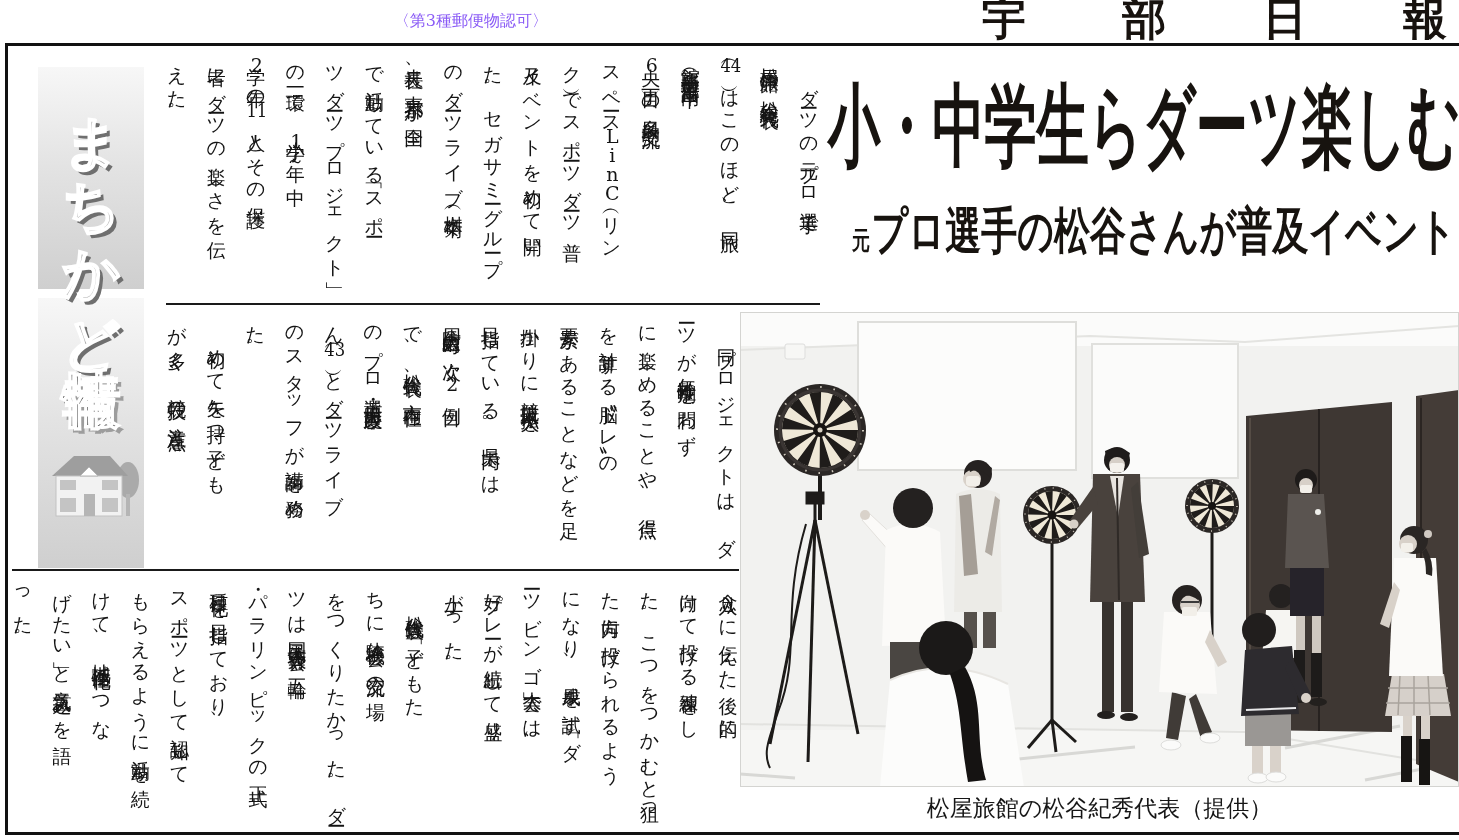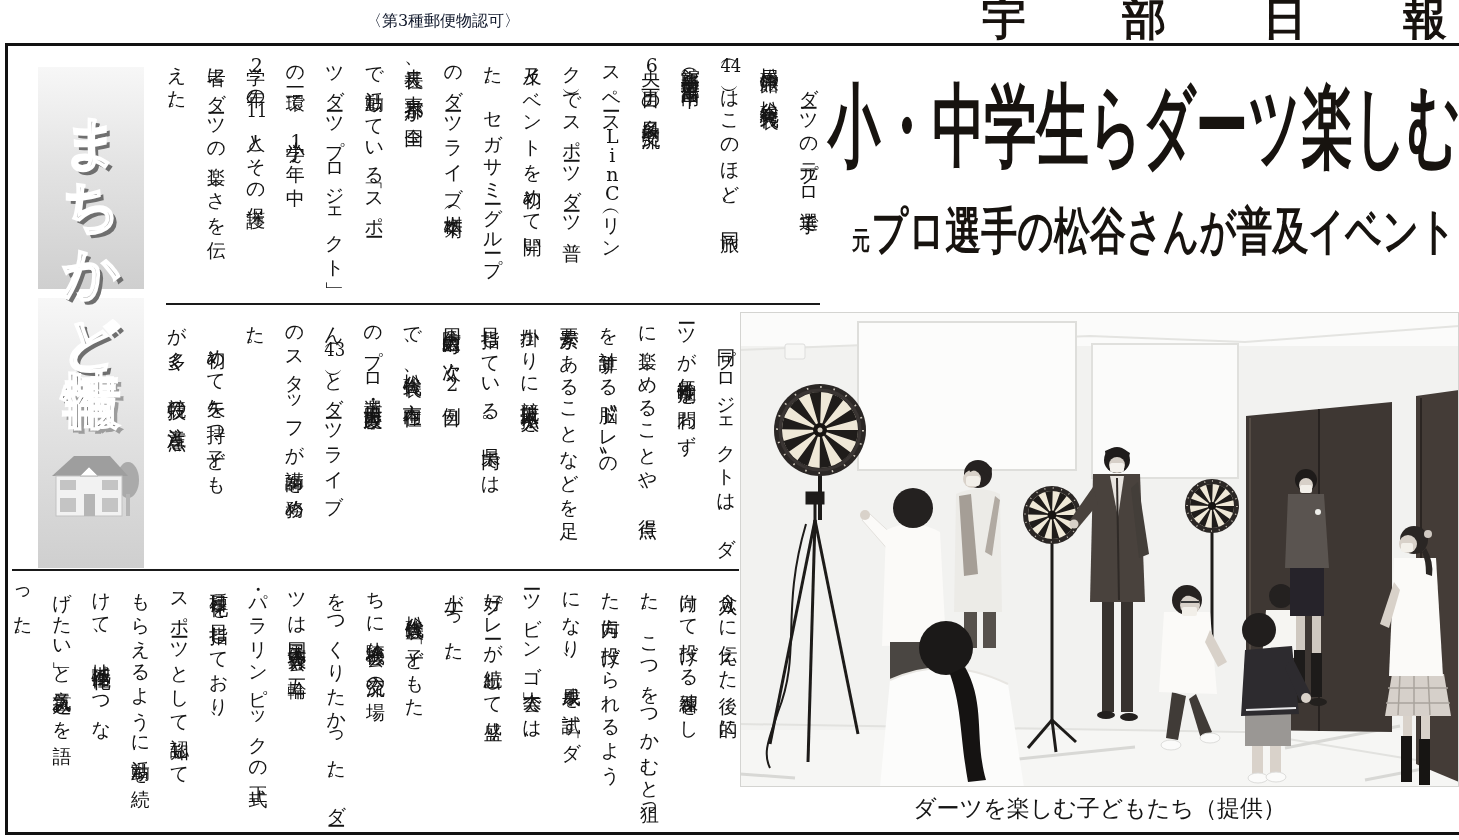--- a/index.html
+++ b/index.html
@@ -1,21 +1,21 @@
 <!DOCTYPE html>
 <html><head>
 <meta charset="utf-8">
 <style>
   html,body{margin:0;padding:0;background:#ffffff;}
   #page{position:relative;width:1459px;height:840px;background:#ffffff;overflow:hidden;
         font-family:"DejaVu Serif","Liberation Serif",serif;}
   .abs{position:absolute;}
 
   
-  #postal-note{left:338px;top:11px;width:210px;text-align:center;font-size:16px;color:#0f172a;}
+  #postal-note{left:338px;top:11px;width:210px;text-align:right;font-size:16px;color:#8b5cf6;}
   #masthead{left:982px;top:-4px;width:465px;height:50px;display:flex;justify-content:space-between;align-items:flex-start;}
   .masthead-char{font-size:44px;font-weight:bold;color:#17120e;line-height:1.05;
         font-family:"DejaVu Serif","Liberation Serif",serif;}
 
   
   .rule{background:#111111;}
   #rule-top{left:5px;top:43px;width:1454px;height:3px;}
   #border-left{left:5px;top:43px;width:3px;height:792px;}
   #border-bottom{left:5px;top:832px;width:1454px;height:3px;}
   #divider-top{left:166px;top:303px;width:654px;height:2px;background:#1a1a1a;}
@@ -342,15 +342,15 @@
         <path d="M150,368 Q206,342 268,372 L284,475 L140,475 Z" fill="#fcfcfb"></path>
         <path d="M150,368 Q206,342 268,372" fill="none" stroke="#e8e6e2" stroke-width="2"></path>
         <circle cx="206" cy="336" r="27" fill="#1b1918"></circle>
         <path d="M225,355 C246,392 234,426 246,468 L228,470 C220,426 222,396 210,362 Z" fill="#151312"></path>
       </g>
 
       <rect x="0" y="0" width="719" height="475" fill="none" stroke="#d4d4d1" stroke-width="2"></rect>
     </svg>
   </div>
 
-  <div class="abs" id="photo-caption">ダーツを楽しむ子どもたち（提供）</div>
+  <div class="abs" id="photo-caption">松屋旅館の松谷紀秀代表（提供）</div>
 
 </div>
 
 </body></html>

